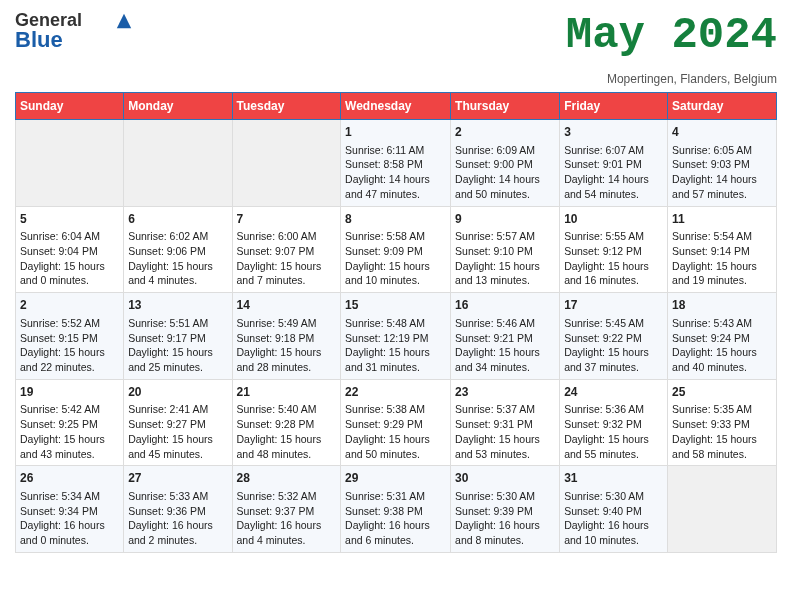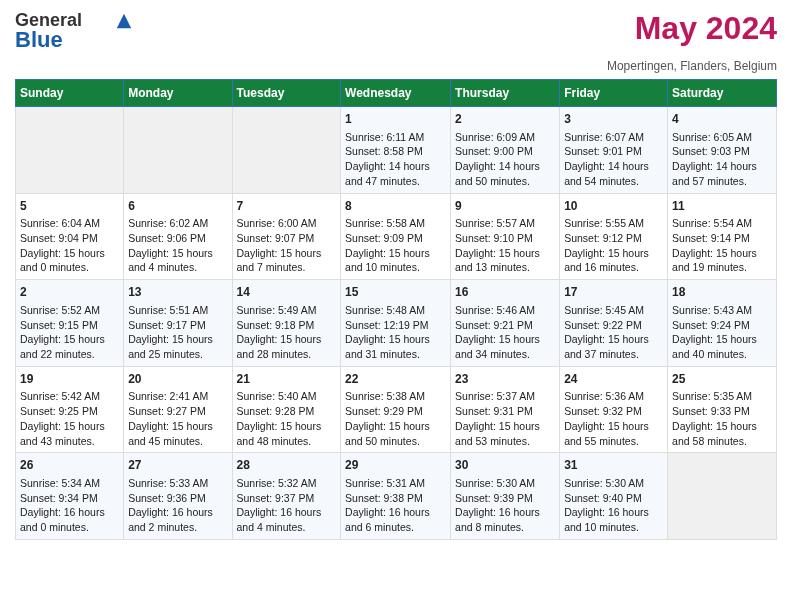--- a/index.html
+++ b/index.html
@@ -38,36 +38,37 @@
     }
     .logo-icon {
       width: 18px;
       height: 18px;
       margin-left: 1px;
     }
     .title-block {
       text-align: right;
     }
     .main-title {
-      font-size: 32px;
+      font-size: 44px;
       font-weight: bold;
-      color: #be185d;
+      color: #15803d;
+      font-family: Liberation Mono, monospace;
     }
     .subtitle {
       font-size: 12px;
       color: #555;
       margin-top: 12px;
     }
     table {
       width: 100%;
       border-collapse: collapse;
       font-size: 11px;
     }
     thead tr {
-      background-color: #15803d;
+      background-color: #ef4444;
       color: #fff;
     }
     thead th {
       padding: 6px 4px;
       text-align: left;
       font-size: 12px;
       font-weight: bold;
       border: 1px solid #2e73b8;
     }
     tbody tr {

